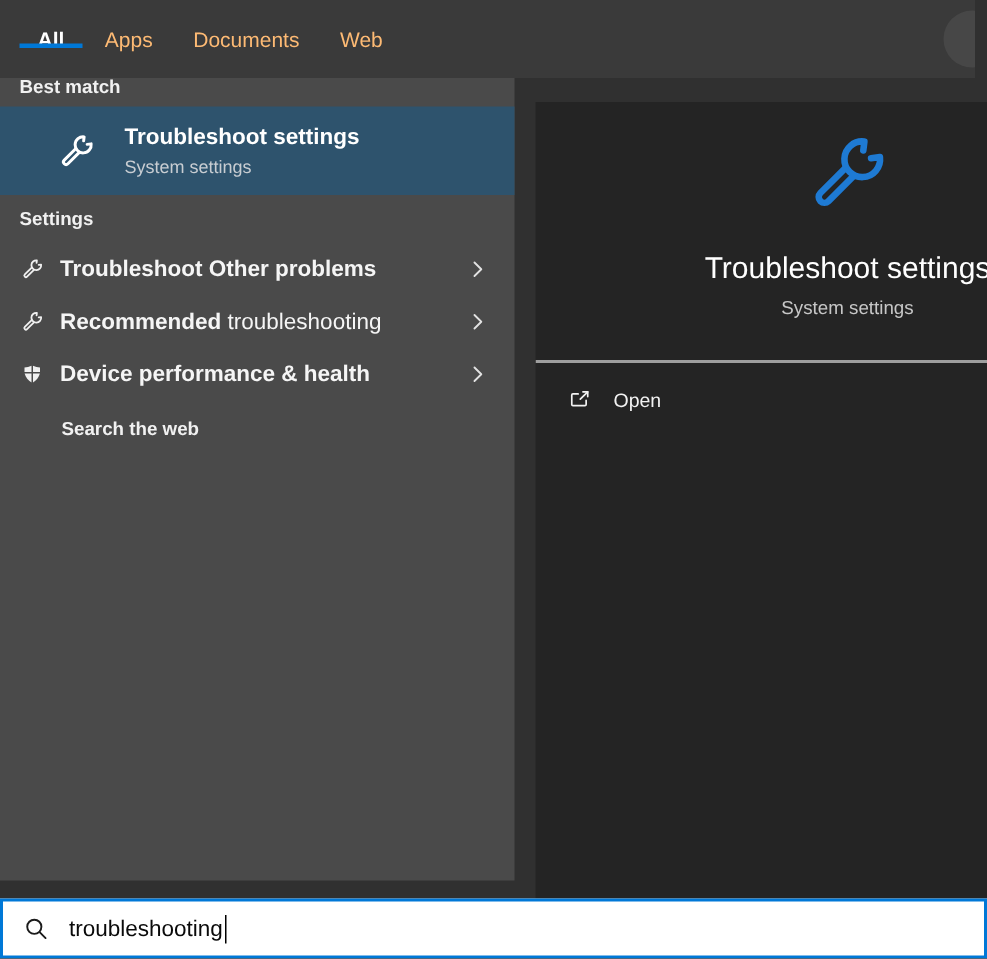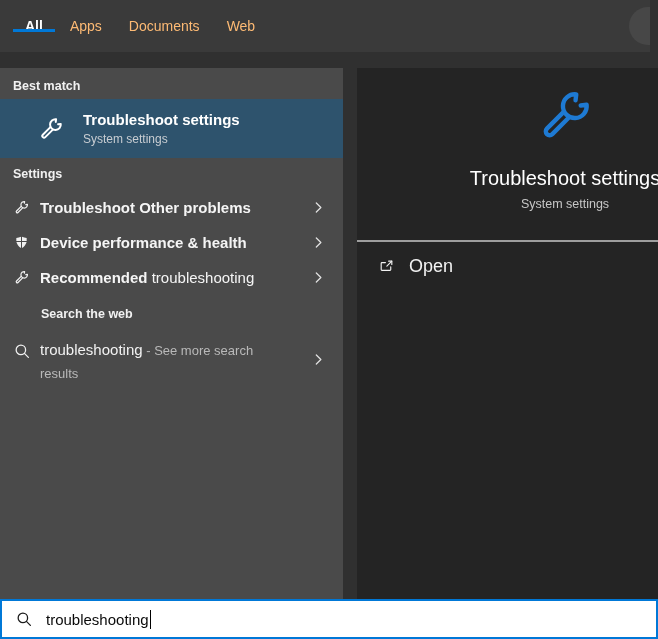--- a/index.html
+++ b/index.html
@@ -32,21 +32,21 @@
     border-left:4.5px solid transparent; border-right:4.5px solid transparent;
     border-top:5px solid #d8d8d8;
   }
   .corner-circle {
     position:absolute; top:7px; right:-17px; width:38px; height:38px;
     border-radius:50%; background:#474747;
   }
 
   
   .results-panel {
-    position:absolute; top:68px; left:0; width:343px; height:547px;
+    position:absolute; top:40px; left:0; width:343px; height:547px;
     background:#4a4a4a; z-index:1;
   }
   .section-header {
     padding:11px 13px 6px 13px; font-size:12.5px; font-weight:700; color:#f1f1f1;
   }
   .section-header.settings { padding-top:9px; padding-bottom:9px; }
   .section-header.web { padding-top:12px; padding-bottom:11px;padding-left:41px; }
 
   .best-match-item {
     height:59px; background:#2e536d; display:flex; align-items:center;
@@ -88,21 +88,21 @@
   .preview-title { margin-top:16px; font-size:20px; font-weight:400; color:#ffffff; }
   .preview-sub { margin-top:7px; font-size:12.5px; color:#c7c7c7; }
   .preview-divider {
     position:absolute; top:172px; left:0; width:100%; height:2px; background:#9e9e9e;
   }
   .open-row {
     position:absolute; top:185px; left:21px; height:26px;
     display:flex; align-items:center; cursor:default;
   }
   .open-icon { color:#f2f2f2; }
-  .open-label { margin-left:14px; font-size:18px; color:#f2f2f2; }
+  .open-label { margin-left:14px; font-size:13px; color:#f2f2f2; }
 
   
   .search-bar {
     position:absolute; left:0; bottom:0; width:658px; height:40px;
     background:#ffffff; border:2px solid #0078d7;
     display:flex; align-items:center; padding-left:13px; z-index:3;
   }
   .search-bar-icon { color:#1b1b1b; flex:0 0 auto; }
   .search-value { margin-left:13px; font-size:15px; color:#0a0a0a; }
   .caret {
@@ -182,49 +182,40 @@
         <use href="#i-wrench"></use>
       </svg>
     <div class="row-text"><span class="b">Troubleshoot Other problems</span><span class="r"></span></div>
     <svg class="icon chevron" width="15" height="15" viewBox="0 0 24 24">
         <use href="#i-chevron"></use>
       </svg>
   </div>
 
   <div class="row">
     <svg class="icon row-icon" width="17" height="17" viewBox="0 0 24 24">
+        <use href="#i-wrench"></use>
+      </svg>
+    <div class="row-text"><span class="b">Recommended </span><span class="r">troubleshooting</span></div>
+    <svg class="icon chevron" width="15" height="15" viewBox="0 0 24 24">
+        <use href="#i-chevron"></use>
+      </svg>
+  </div>
+
+  <div class="row">
+    <svg class="icon row-icon" width="17" height="17" viewBox="0 0 24 24">
         <use href="#i-shield"></use>
       </svg>
     <div class="row-text"><span class="b">Device performance &amp; health</span><span class="r"></span></div>
     <svg class="icon chevron" width="15" height="15" viewBox="0 0 24 24">
         <use href="#i-chevron"></use>
       </svg>
   </div>
 
-  <div class="row">
-    <svg class="icon row-icon" width="17" height="17" viewBox="0 0 24 24">
-        <use href="#i-wrench"></use>
-      </svg>
-    <div class="row-text"><span class="b">Recommended </span><span class="r">troubleshooting</span></div>
-    <svg class="icon chevron" width="15" height="15" viewBox="0 0 24 24">
-        <use href="#i-chevron"></use>
-      </svg>
-  </div>
-
   <div class="section-header web">Search the web</div>
 
-  <div class="web-row">
-    <svg class="icon row-icon" width="18" height="18" viewBox="0 0 24 24">
-        <use href="#i-search"></use>
-      </svg>
-    <div class="web-text"><span class="web-query">troubleshooting</span><span class="web-suffix"> - See more search results</span></div>
-    <svg class="icon chevron" width="15" height="15" viewBox="0 0 24 24">
-        <use href="#i-chevron"></use>
-      </svg>
-  </div>
 
 </div>
 
 <div class="preview-panel">
   <div class="preview-content">
     <svg class="icon preview-icon" width="62" height="62" viewBox="0 0 24 24" style="display:inline-block">
         <use href="#i-wrench"></use>
       </svg>
     <div class="preview-title">Troubleshoot settings</div>
     <div class="preview-sub">System settings</div>

